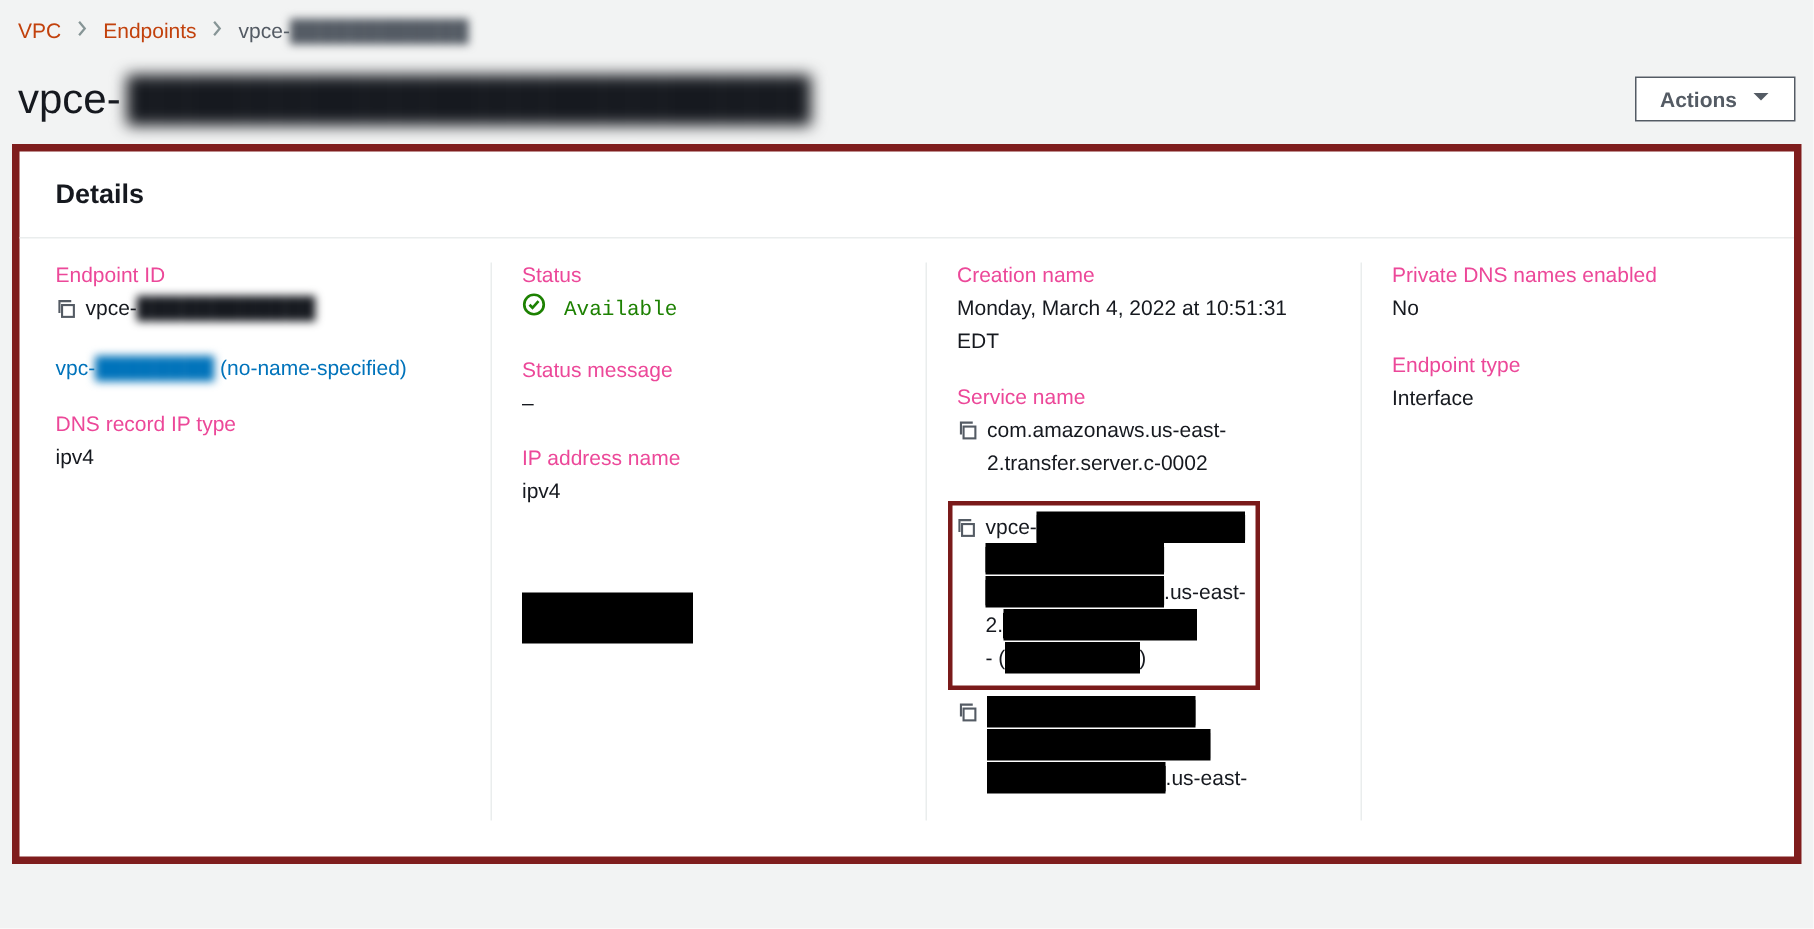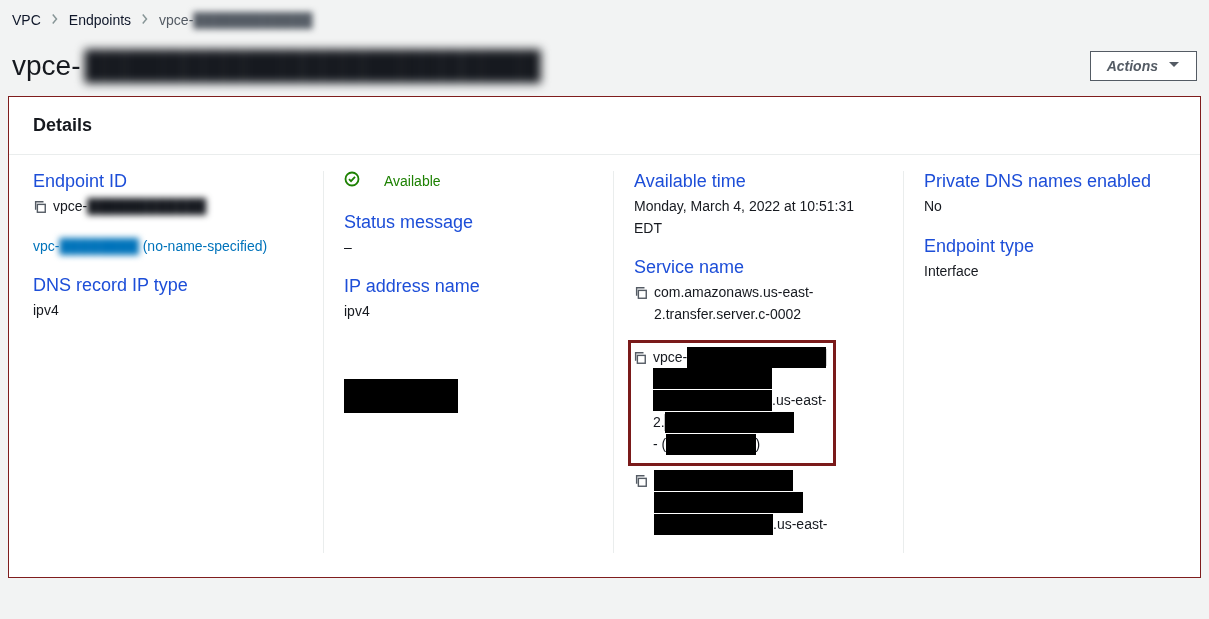--- a/index.html
+++ b/index.html
@@ -5,63 +5,62 @@
   * { box-sizing: border-box; margin: 0; padding: 0; }
   body {
     font-family: "Amazon Ember", "Helvetica Neue", Arial, sans-serif;
     background: #f2f3f3;
     color: #16191f;
     font-size: 14px;
     width: 1209px;
   }
   .page { padding: 12px 8px; }
   .breadcrumb { display: flex; align-items: center; gap: 10px; padding: 0 4px 16px 4px; }
-  .breadcrumb a { color: #0f172a; text-decoration: none; font-size: 14px; }
+  .breadcrumb a { color: #c2410c; text-decoration: none; font-size: 14px; }
   .breadcrumb .sep { color: #879596; font-size: 14px; }
   .breadcrumb .current { color: #545b64; }
   .header-row { display: flex; align-items: center; justify-content: space-between; padding: 6px 4px 14px 4px; }
   .page-title { font-size: 28px; font-weight: 400; display: flex; align-items: center; gap: 4px; }
   .page-title .redact { filter: blur(5px); background: #c9c9c9; border-radius: 2px; }
   .actions-btn {
     border: 1px solid #545b64;
     background: #fff;
     padding: 6px 16px;
     font-size: 14px;
     font-weight: 700;
     color: #545b64;
     display: flex; align-items: flex-start; gap: 10px;
     cursor: pointer;
-    font-style: italic;
   }
   .actions-btn svg { width: 12px; height: 12px; }
   .panel {
     background: #fff;
-    border: 1px solid #7f1d1d;
+    border: 5px solid #7f1d1d;
     margin: 0 0 0 0;
   }
   .panel-header {
     padding: 18px 24px;
     border-bottom: 1px solid #eaeded;
     font-size: 18px;
     font-weight: 700;
   }
   .details-grid {
     display: grid;
     grid-template-columns: 290px 290px 290px 290px;
     padding: 16px 24px 24px 24px;
   }
   .col { padding-right: 20px; }
   .col.divider { border-left: 1px solid #eaeded; padding-left: 20px; }
   .field { margin-bottom: 18px; }
-  .field-label { color: #1d4ed8; font-size: 18px; margin-bottom: 4px; }
+  .field-label { color: #ec4899; font-size: 14px; margin-bottom: 4px; }
   .field-value { color: #16191f; font-size: 14px; line-height: 1.55; word-break: break-word; }
   .field-value.link { color: #0073bb; cursor: pointer; }
   .copy-row { display: flex; align-items: flex-start; gap: 6px; }
   .copy-icon { width: 14px; height: 14px; flex: 0 0 14px; margin-top: 3px; cursor: pointer; color: #545b64; }
-  .status-row { display: flex; gap: 24px; color: #1d8102; }
+  .status-row { display: flex; align-items: center; gap: 12px; color: #1d8102; font-family: Liberation Mono, monospace; }
   .status-row svg { width: 16px; height: 16px; }
   .black-redact { background: #000; color: #000; border-radius: 0; display: inline-block; line-height: 1.5; }
   .dns-highlight { border: 3px solid #7a1a1a; padding: 4px 6px 8px 2px; margin-left: -6px; margin-top: -4px; display: inline-block; }
   .small-blur { filter: blur(3px); background: #d6d6d6; border-radius: 1px; }
 </style>
 </head>
 <body>
 
 <div class="page">
 
@@ -124,20 +123,21 @@
           </div>
         </div>
         <div class="field">
           <div class="field-label">DNS record IP type</div>
           <div class="field-value">ipv4</div>
         </div>
       </div>
 
       <div class="col divider">
         <div class="field">
+          <div class="field-label">Status</div>
           <div class="field-value status-row">
             <span>
               <svg viewBox="0 0 16 16" fill="none" stroke="#1d8102" stroke-width="1.8">
                   <circle cx="8" cy="8" r="6.5"></circle>
                   <path d="M5 8.2l2 2 4-4.4"></path>
                 </svg>
             </span>
             <span>Available</span>
           </div>
         </div>
@@ -149,21 +149,21 @@
           <div class="field-label">IP address name</div>
           <div class="field-value">ipv4</div>
         </div>
         <div style="margin-top:56px">
           <span class="black-redact" style="width:114px;height:34px"></span>
         </div>
       </div>
 
       <div class="col divider">
         <div class="field">
-          <div class="field-label">Available time</div>
+          <div class="field-label">Creation name</div>
           <div class="field-value">Monday, March 4, 2022 at 10:51:31 EDT</div>
         </div>
         <div class="field">
           <div class="field-label">Service name</div>
           <div class="field-value copy-row">
             <span class="copy-icon">
               <svg viewBox="0 0 16 16" fill="none" stroke="currentColor" stroke-width="1.6">
                   <rect x="5" y="5" width="9" height="9"></rect>
                   <path d="M3 11V2h9"></path>
                 </svg>

